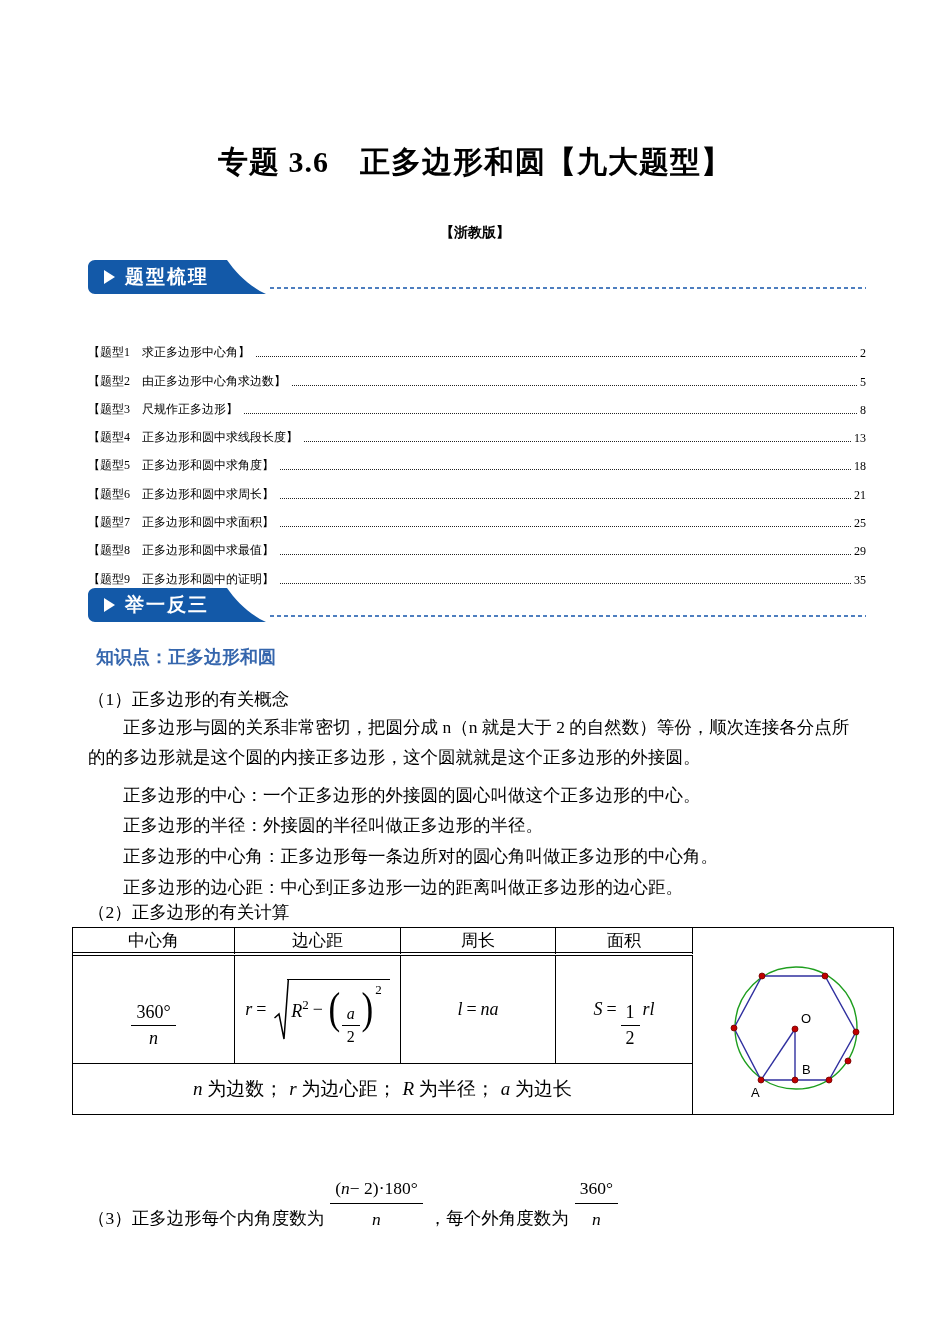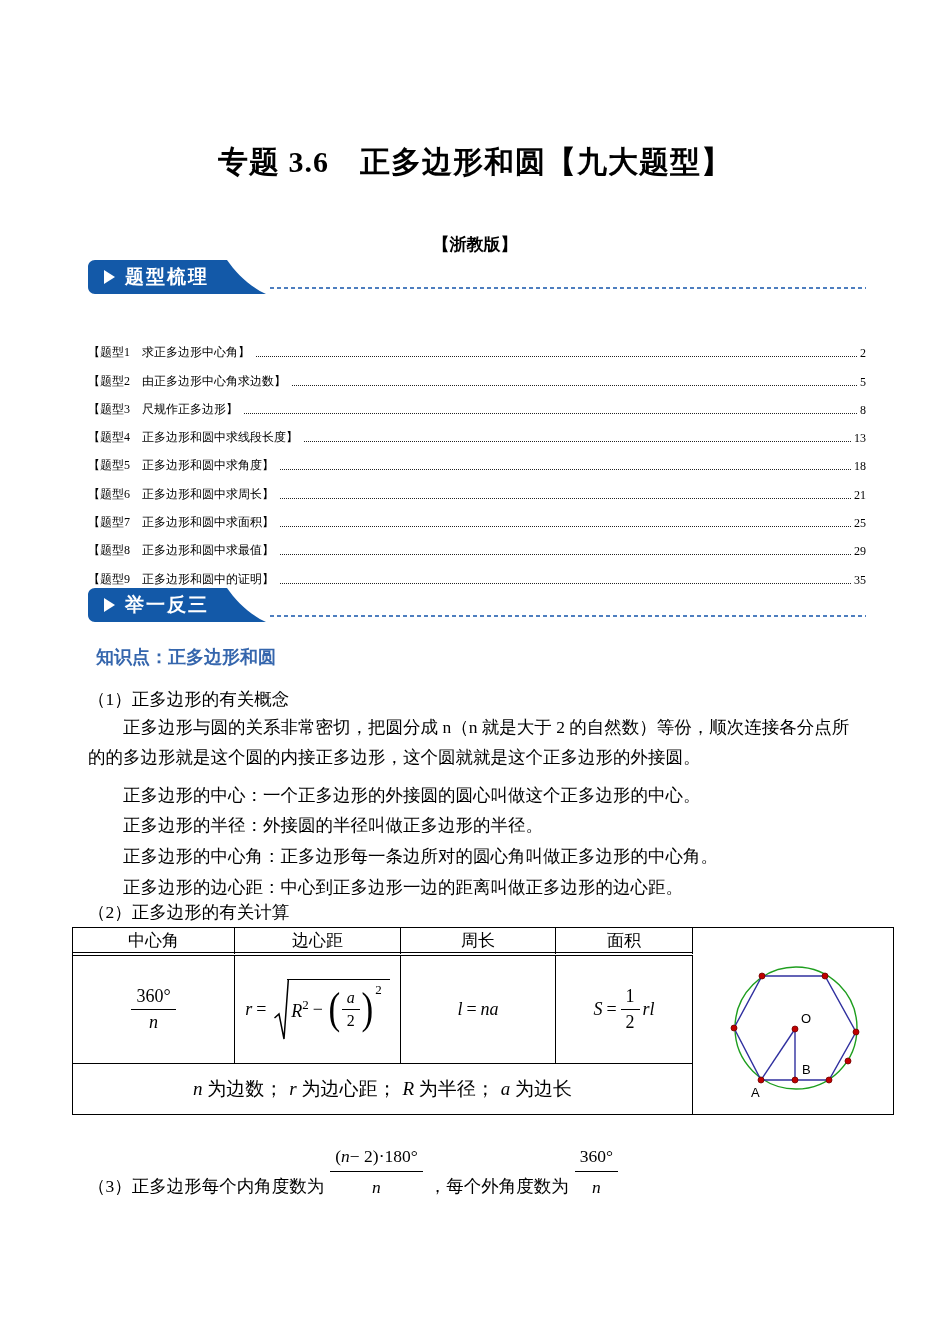--- a/index.html
+++ b/index.html
@@ -14,22 +14,22 @@
     margin:0 auto;
     border-radius:6px;
   }
   
   .doc-title {
     position:absolute; top:142px; left:0; right:0;
     text-align:center; font-size:30px; font-weight:bold;
     letter-spacing:1px;
   }
   .edition {
-    position:absolute; top:233px; left:0; right:0;
-    text-align:center; font-size:17px; font-weight:bold;
+    position:absolute; top:224px; left:0; right:0;
+    text-align:center; font-size:14px; font-weight:bold;
   }
   
   .banner-row {
     position:absolute; left:88px; right:84px;
     display:flex; align-items:flex-end; height:35px;
   }
   .banner { position:relative; width:178px; height:34px; flex:0 0 auto; }
   .banner svg { position:absolute; left:0; top:0; }
   .banner-content {
     position:absolute; left:0; top:0; width:160px; height:34px;
@@ -95,21 +95,21 @@
   .note-cell {
     grid-column:1 / 5; grid-row:3;
     display:flex; align-items:center; justify-content:center;
     border-right:1.5px solid #000;
     font-size:19px; gap:6px;
   }
   .fig-cell { grid-column:5; grid-row:1 / 4; position:relative; background:#fff; }
   .var { font-style:italic; font-family:"Liberation Serif",serif; }
   
   .frac { display:inline-flex; flex-direction:column; align-items:center; vertical-align:middle; }
-  .frac .num { padding:0 5px 2px; border-bottom:1.4px solid #000; text-align:center; }
+  .frac .num { padding:0 5px 2px; border-bottom:1.4px solid #000; text-align:center;margin-top:32px; }
   .frac .den { padding-top:2px; text-align:center; }
   
   .sqrt { display:inline-flex; align-items:flex-start; margin-left:4px; }
   .radicand {
     display:inline-flex; align-items:center;
     border-top:1.5px solid #000;
     height:60px; padding:0 8px 0 4px; margin-left:-2px;
   }
   .bigp {
     font-size:44px; font-weight:300; line-height:0;

